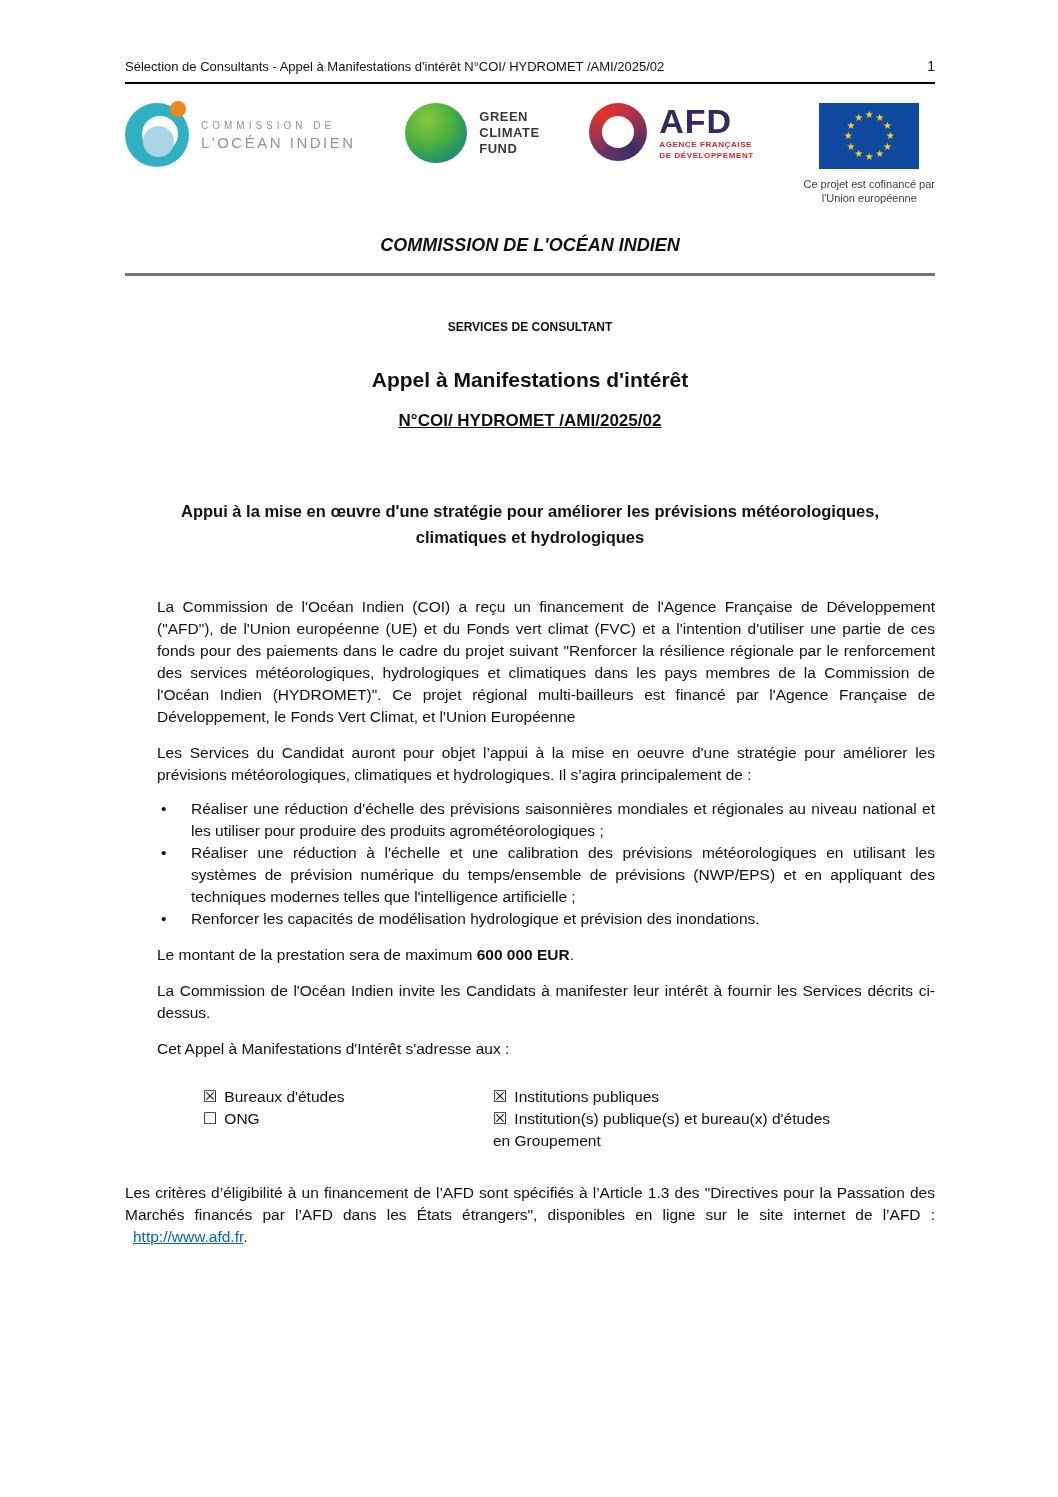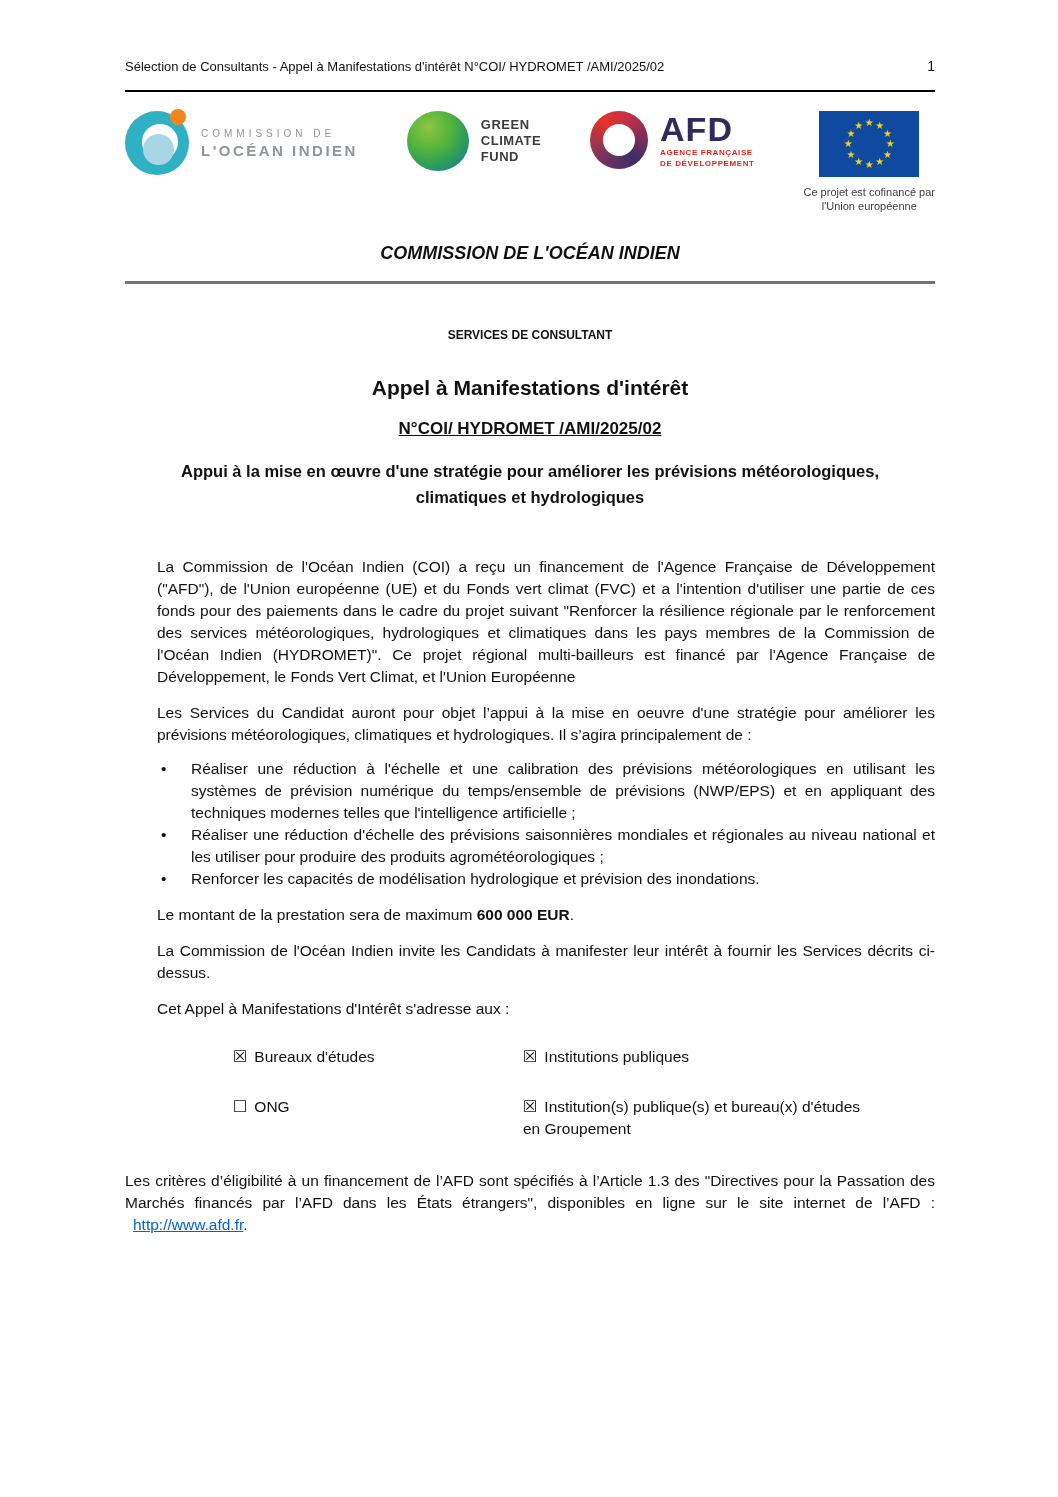--- a/index.html
+++ b/index.html
@@ -5,38 +5,38 @@
   html, body { margin: 0; padding: 0; background: #ffffff; }
   .page {
     width: 1058px; height: 1497px; background: #ffffff; overflow: hidden;
     box-sizing: border-box; padding: 58px 123px 30px 125px;
     font-family: "Liberation Sans", sans-serif; color: #111;
     position: relative; margin: 0 auto;
   }
   
   .doc-header {
     display: flex; justify-content: space-between; align-items: flex-end;
-    font-size: 13px; padding-bottom: 16px; border-bottom: 2px solid #000;
+    font-size: 13px; padding-bottom: 8px; border-bottom: 2px solid #000;
   }
   .doc-header .pagenum { font-size: 14px; }
   
   .logos {
     margin-top: 19px; display: flex; justify-content: space-between; align-items: flex-start;
     height: 106px;
   }
   .logo-block { display: flex; align-items: center; gap: 12px; }
   
   .coi-mark { width: 64px; height: 64px; position: relative; flex: 0 0 auto; }
   .coi-outer { position: absolute; inset: 0; border-radius: 50%; background: #2fb0c3; }
   .coi-hole { position: absolute; left: 17px; top: 13px; width: 36px; height: 36px; border-radius: 50%; background: #fff; }
   .coi-inner { position: absolute; left: 18px; top: 23px; width: 31px; height: 31px; border-radius: 50%; background: #a9d6e5; }
   .coi-dot { position: absolute; right: 3px; top: -2px; width: 16px; height: 16px; border-radius: 50%; background: #f2861d; }
   .coi-text { color: #8f9499; }
   .coi-text .l1 { font-size: 10px; letter-spacing: 4px; margin-bottom: 3px; white-space: nowrap; }
-  .coi-text .l2 { font-size: 15px; letter-spacing: 2.5px; white-space: nowrap; font-weight: bold; }
+  .coi-text .l2 { font-size: 15px; letter-spacing: 2.5px; white-space: nowrap; }
   
   .afd-ring { width: 58px; height: 58px; border-radius: 50%; position: relative; flex: 0 0 auto;
     background: conic-gradient(from -40deg, #e63229, #c03048 18%, #3a2f66 50%, #6d3263 70%, #a3364a 85%, #e63229 100%); }
   .afd-ring::after { content: ""; position: absolute; left: 13px; top: 13px; width: 32px; height: 32px; border-radius: 50%; background: #fff; }
   .afd-text { line-height: 1; }
   .afd-text .acr { font-size: 34px; font-weight: bold; color: #34295e; letter-spacing: 1px; }
   .afd-text .sub { font-size: 8px; color: #e0261f; letter-spacing: 0.6px; margin-top: 3px; font-weight: bold; }
   
   .gcf-sphere { width: 62px; height: 60px; border-radius: 50%; flex: 0 0 auto;
     background: radial-gradient(circle at 35% 28%, #8dc63f 0%, #51b43e 38%, #2f9e57 62%, #1b7f8e 88%, #156a80 100%); }
@@ -59,31 +59,31 @@
   .eu-star:nth-child(11) { transform: rotate(300deg) translateY(-21px) rotate(-300deg); }
   .eu-star:nth-child(12) { transform: rotate(330deg) translateY(-21px) rotate(-330deg); }
   .eu-caption { margin-top: 8px; font-size: 11px; color: #3c3c3c; text-align: center; line-height: 1.3; }
   
   .org-title { margin-top: 26px; text-align: center; font-size: 18px; font-weight: bold; font-style: italic; }
   .rule { margin-top: 17px; height: 3px; background: #737373; }
   .project-title { margin-top: 22px; text-align: center; font-size: 19px; font-weight: bold; font-style: italic; line-height: 1.42; }
   .h-services { margin-top: 44px; text-align: center; font-size: 12px; font-weight: bold; }
   .h-appel { margin-top: 34px; text-align: center; font-size: 21px; font-weight: bold; }
   .h-ref { margin-top: 19px; text-align: center; font-size: 17px; font-weight: bold; text-decoration: underline; }
-  .subject { margin-top: 20px; text-align: center; font-size: 16.5px; font-weight: bold; line-height: 1.55; padding: 0 20px; }
+  .subject { margin-top: 68px; text-align: center; font-size: 16.5px; font-weight: bold; line-height: 1.55; padding: 0 20px; }
   
   .para { font-size: 15.5px; line-height: 22px; text-align: justify; margin-top: 14px; margin-left: 32px; }
   .para.first { margin-top: 46px; }
   .bullets { margin: 12px 0 0 0; padding: 0 0 0 30px; list-style: none; }
   .bullets li { position: relative; padding-left: 36px; font-size: 15.5px; line-height: 22px; text-align: justify; }
   .bullets li::before { content: "\2022"; position: absolute; left: 6px; font-size: 15.5px; }
   .bold { font-weight: bold; }
   a.doclink { color: #0563c1; text-decoration: underline; margin-left: 8px; }
   
-  .checkbox-grid { margin: 26px 0 0 108px; display: grid; grid-template-columns: 290px 345px; row-gap: 28px; }
+  .checkbox-grid { margin: 26px 0 0 78px; display: grid; grid-template-columns: 290px 345px; }
   .cb-item { font-size: 15.5px; line-height: 22px; }
   .cb-symbol { font-family: "DejaVu Sans", sans-serif; font-size: 16px; margin-right: 7px; }
   .eligibility { margin-top: 30px; font-size: 15.5px; line-height: 22px; text-align: justify; }
 </style>
 </head>
 <body>
 
 <div class="page">
 
   <div class="doc-header">
@@ -156,22 +156,22 @@
   <div class="h-appel">Appel à Manifestations d'intérêt</div>
   <div class="h-ref">N°COI/ HYDROMET /AMI/2025/02</div>
 
   <div class="subject">Appui à la mise en œuvre d'une stratégie pour améliorer les prévisions météorologiques, climatiques et hydrologiques</div>
 
   <div class="para first">La Commission de l'Océan Indien (COI) a reçu un financement de l'Agence Française de Développement ("AFD"), de l'Union européenne (UE) et du Fonds vert climat (FVC) et a l'intention d'utiliser une partie de ces fonds pour des paiements dans le cadre du projet suivant "Renforcer la résilience régionale par le renforcement des services météorologiques, hydrologiques et climatiques dans les pays membres de la Commission de l'Océan Indien (HYDROMET)". Ce projet régional multi-bailleurs est financé par l'Agence Française de Développement, le Fonds Vert Climat, et l'Union Européenne</div>
 
   <div class="para">Les Services du Candidat auront pour objet l’appui à la mise en oeuvre d'une stratégie pour améliorer les prévisions météorologiques, climatiques et hydrologiques. Il s’agira principalement de :</div>
 
   <ul class="bullets">
+    <li>Réaliser une réduction d'échelle des prévisions saisonnières mondiales et régionales au niveau national et les utiliser pour produire des produits agrométéorologiques ;</li>
     <li>Réaliser une réduction à l'échelle et une calibration des prévisions météorologiques en utilisant les systèmes de prévision numérique du temps/ensemble de prévisions (NWP/EPS) et en appliquant des techniques modernes telles que l'intelligence artificielle ;</li>
-    <li>Réaliser une réduction d'échelle des prévisions saisonnières mondiales et régionales au niveau national et les utiliser pour produire des produits agrométéorologiques ;</li>
     <li>Renforcer les capacités de modélisation hydrologique et prévision des inondations.</li>
   </ul>
 
   <div class="para">
     <span>Le montant de la prestation sera de maximum </span><span class="bold">600 000 EUR</span><span>.</span>
   </div>
 
   <div class="para">La Commission de l'Océan Indien invite les Candidats à manifester leur intérêt à fournir les Services décrits ci-dessus.</div>
 
   <div class="para">Cet Appel à Manifestations d'Intérêt s'adresse aux :</div>

